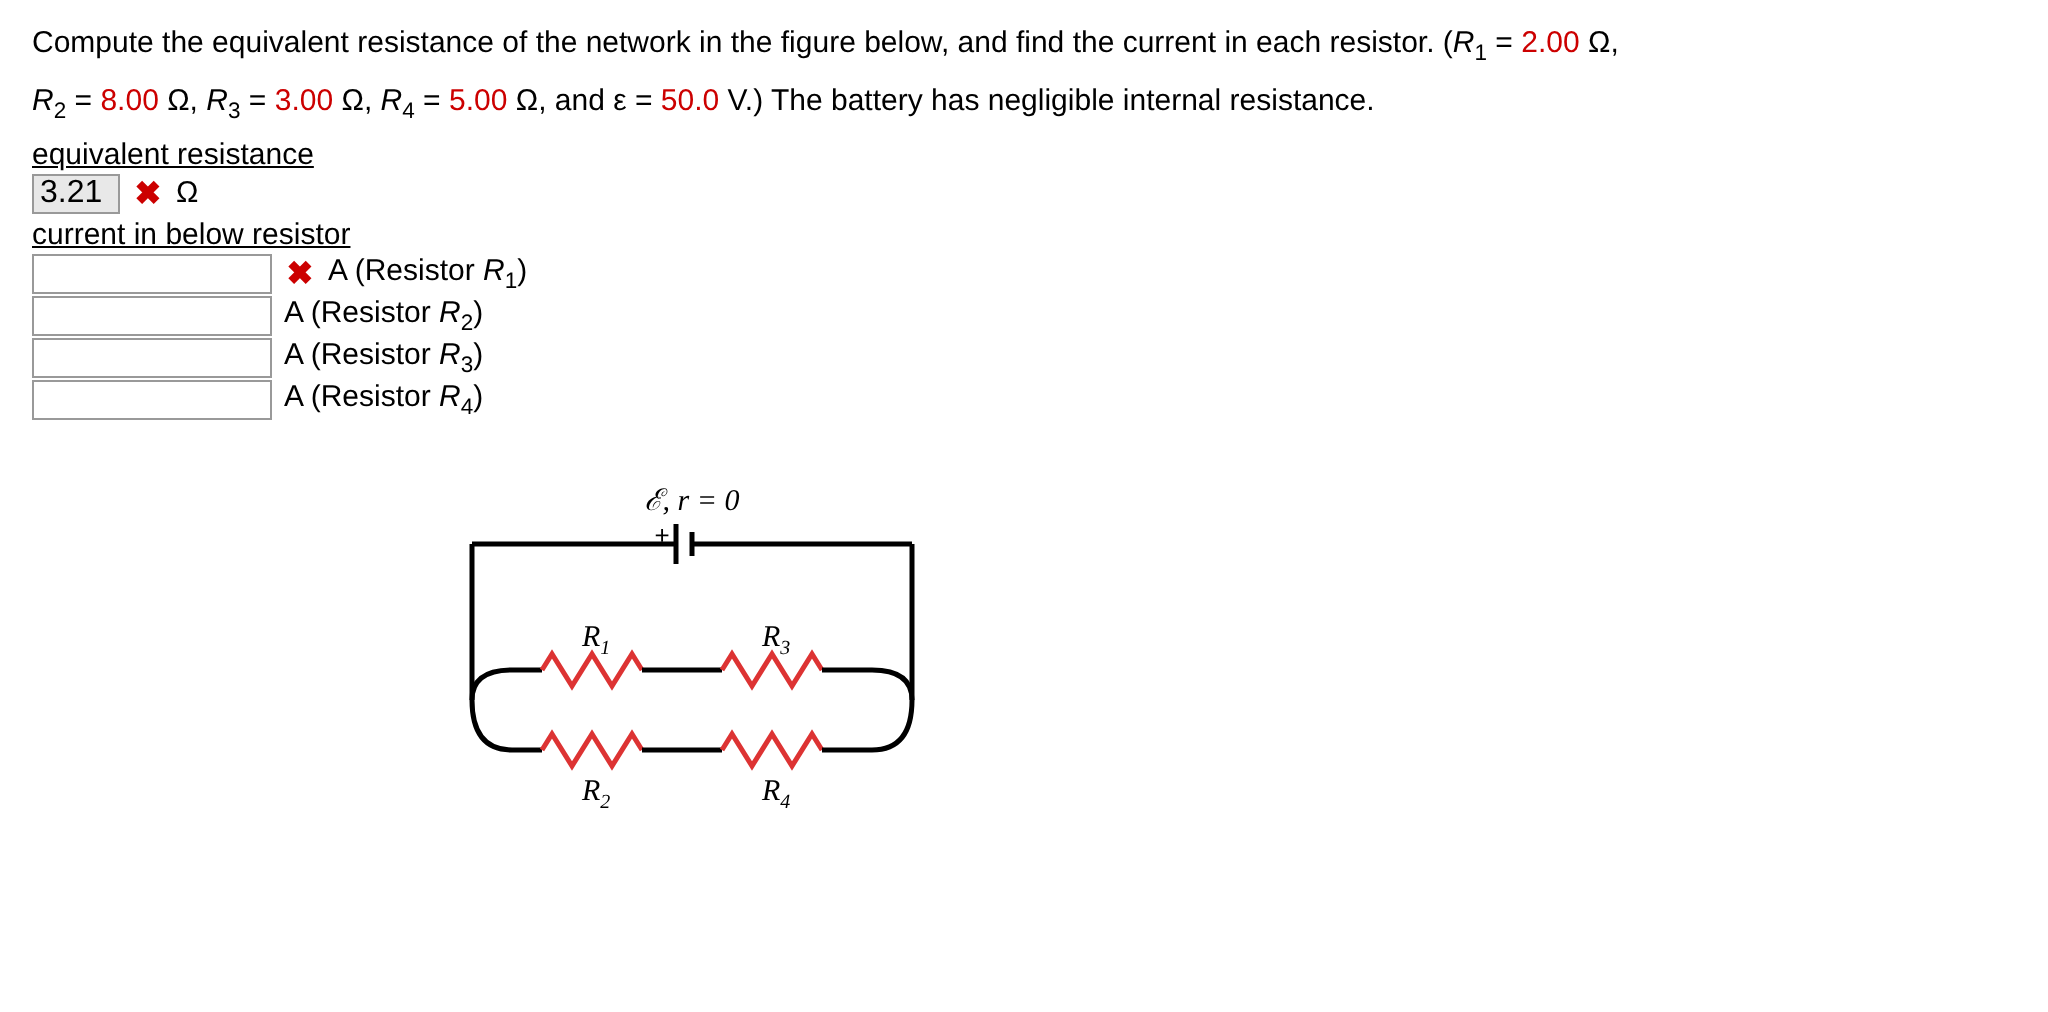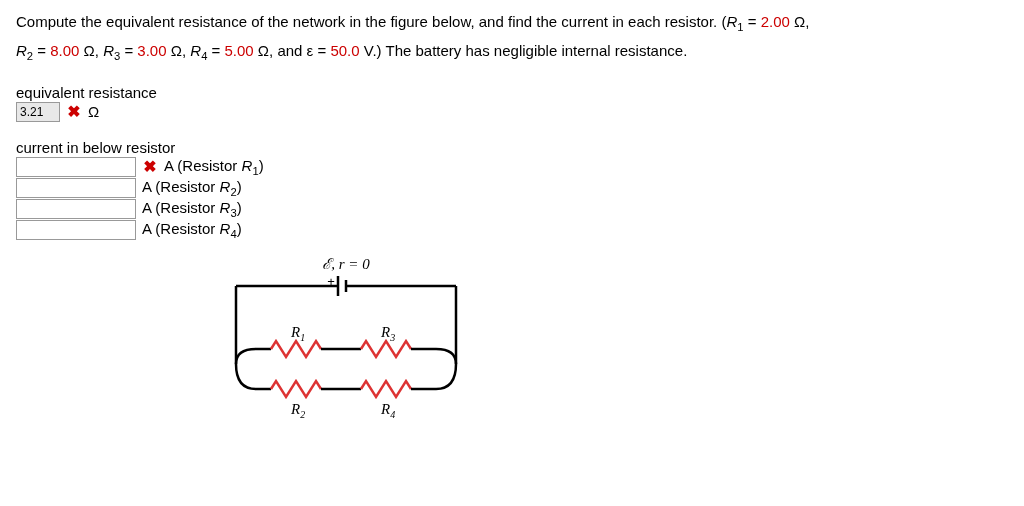--- a/index.html
+++ b/index.html
@@ -11,55 +11,56 @@
     width: 1024px;
     box-sizing: border-box;
   }
   .problem-text {
     line-height: 1.8;
   }
   .red { color: #cc0000; margin-top: 28px; }
   .subscript { vertical-align: sub; font-size: 0.75em; }
   .italic { font-style: italic; }
   .section-label {
-    margin-top: 17px;
+    margin-top: 2px;
+    text-decoration: underline;
   }
   .answer-row {
     display: flex;
     align-items: center;
     gap: 6px;
     margin: 1px 0;
   }
   .answer-input {
     width: 120px;
     height: 20px;
     border: 1px solid #999;
     background: #fff;
     font-family: inherit;
-    font-size: 12px;
+    font-size: 16px;
     padding: 1px 3px;
     box-sizing: border-box;
   }
   .answer-input.grey {
     background: #e8e8e8;
     width: 44px;
   }
   .x-icon {
     color: #c00;
     font-weight: bold;
     font-size: 16px;
     display: inline-flex;
     width: 16px;
     justify-content: center;
   }
   .unit-label {
     font-size: 15px;
   }
   .circuit-container {
-    margin-top: 14px;
+    margin-top: 30px;
     margin-left: 200px;
     width: 260px;
   }
   .circuit-svg {
     width: 260px;
     height: 200px;
   }
   .wire { stroke: #000; stroke-width: 2.5; fill: none; }
   .resistor { stroke: #d33; stroke-width: 2.5; fill: none; }
   .corner { stroke: #000; stroke-width: 2.5; fill: none; }

